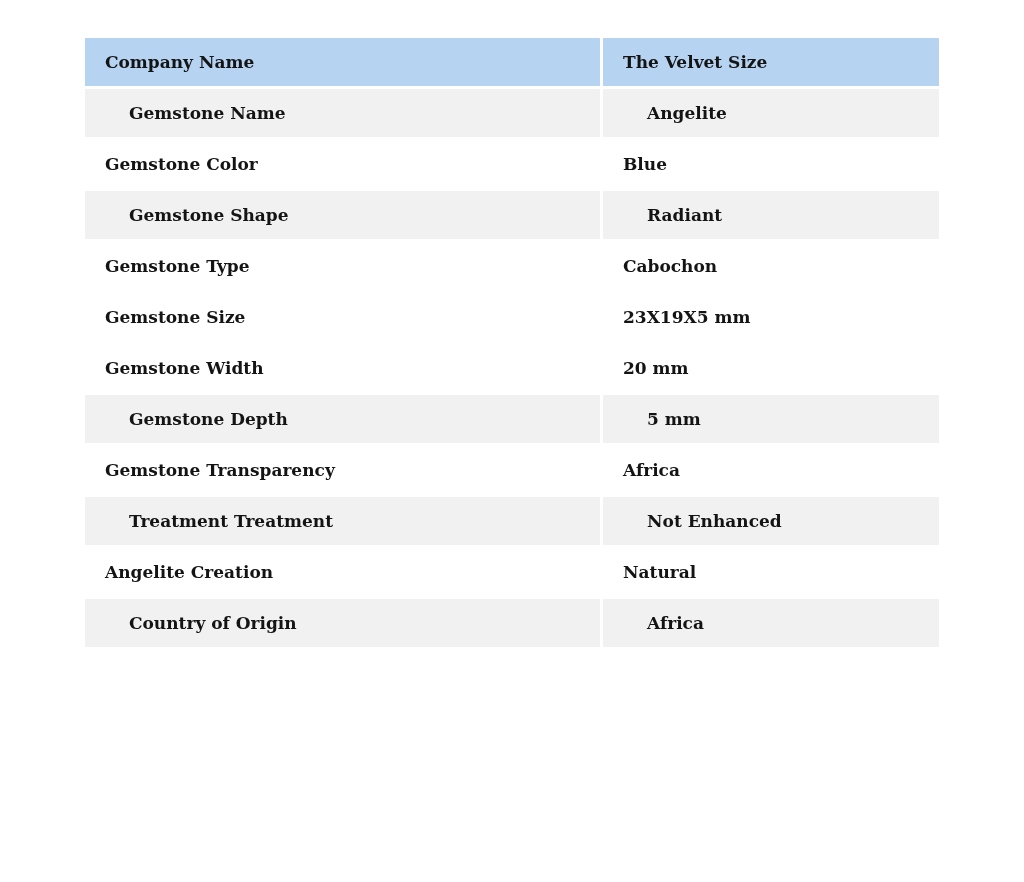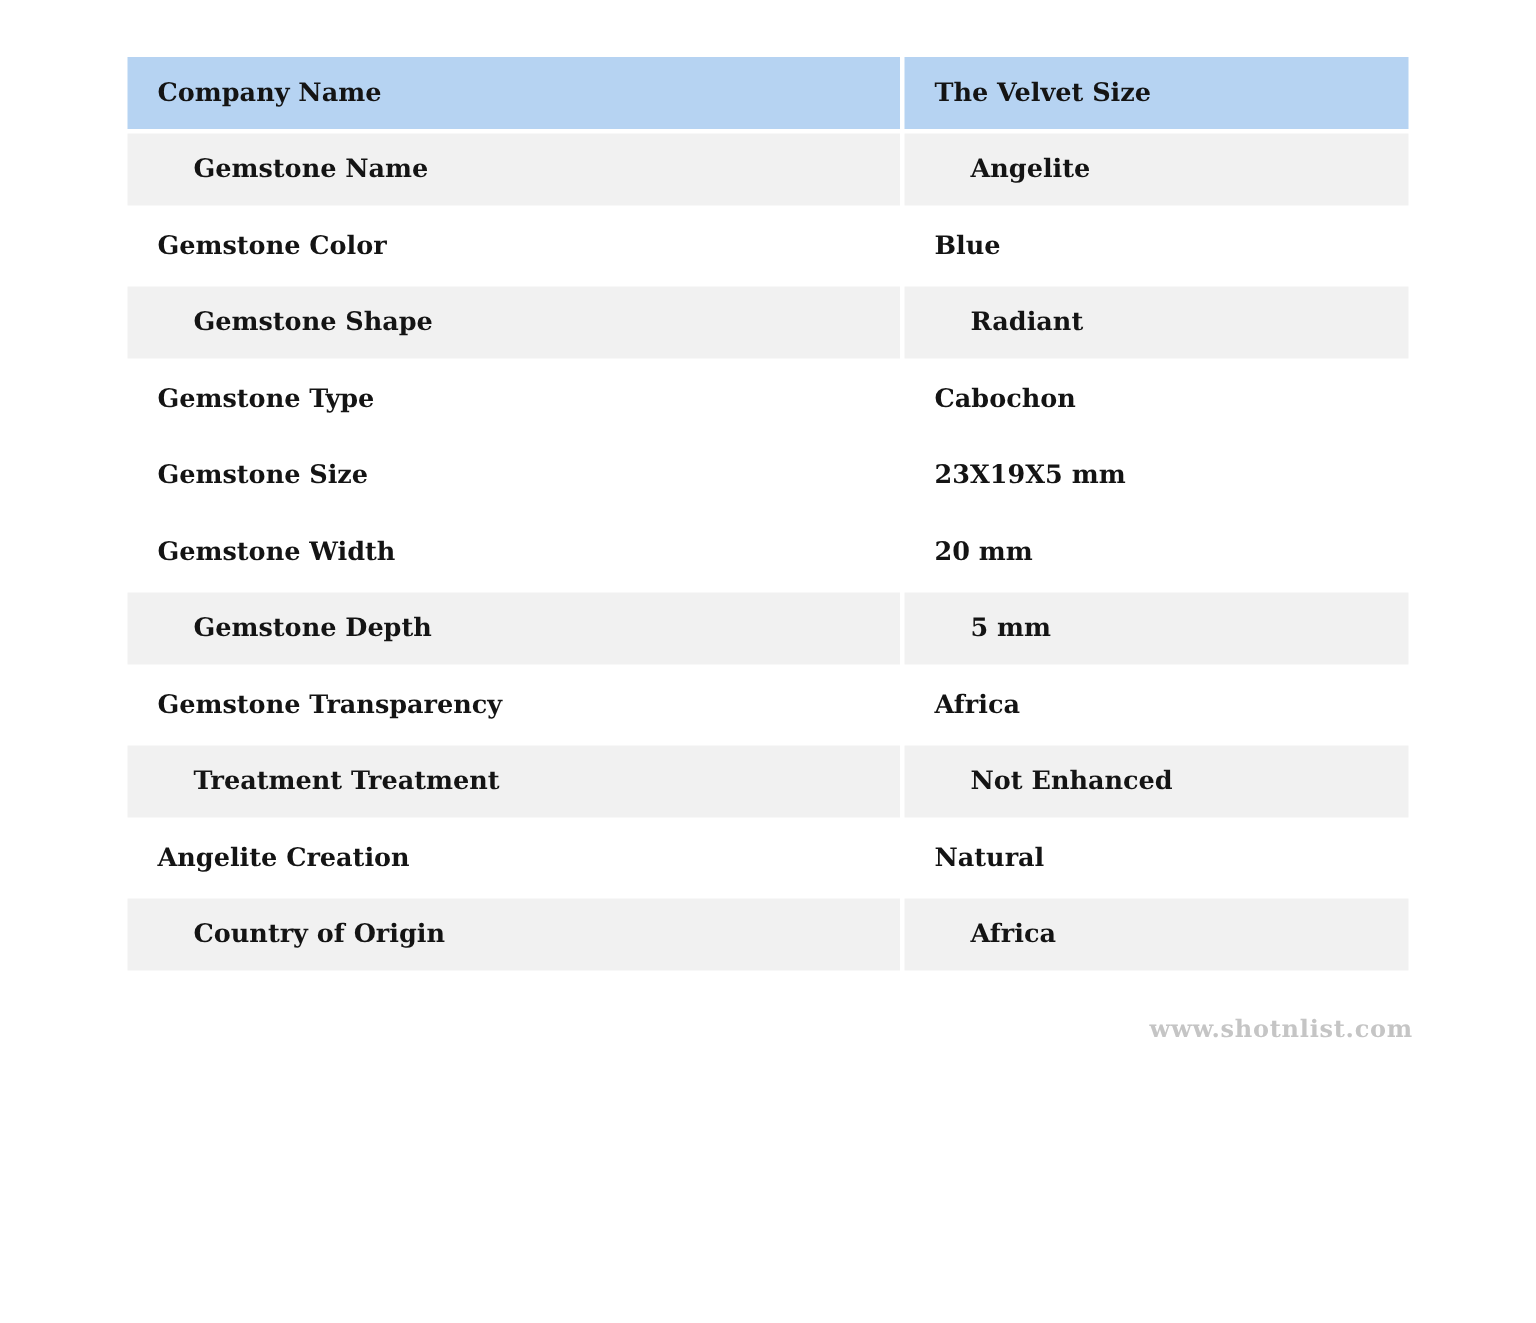--- a/index.html
+++ b/index.html
@@ -109,15 +109,14 @@
         <td>Angelite Creation</td>
         <td>Natural</td>
       </tr>
       <tr class="row-odd">
         <td>Country of Origin</td>
         <td>Africa</td>
       </tr>
     </tbody>
   </table>
 
-  <div class="watermark">www.shotnlist.com</div>
 
 </div>
 
 </body></html>

